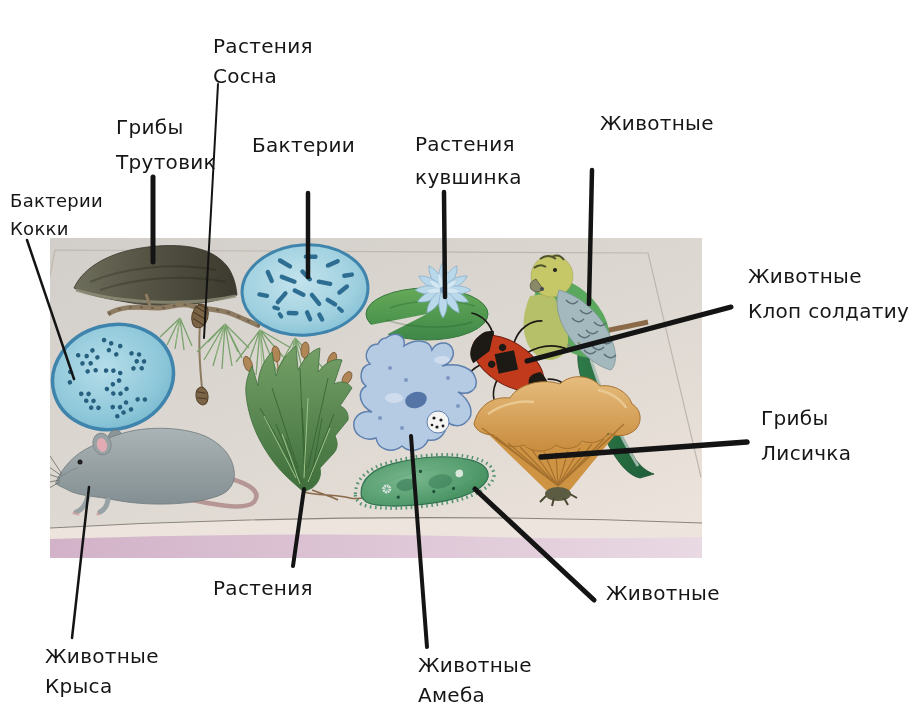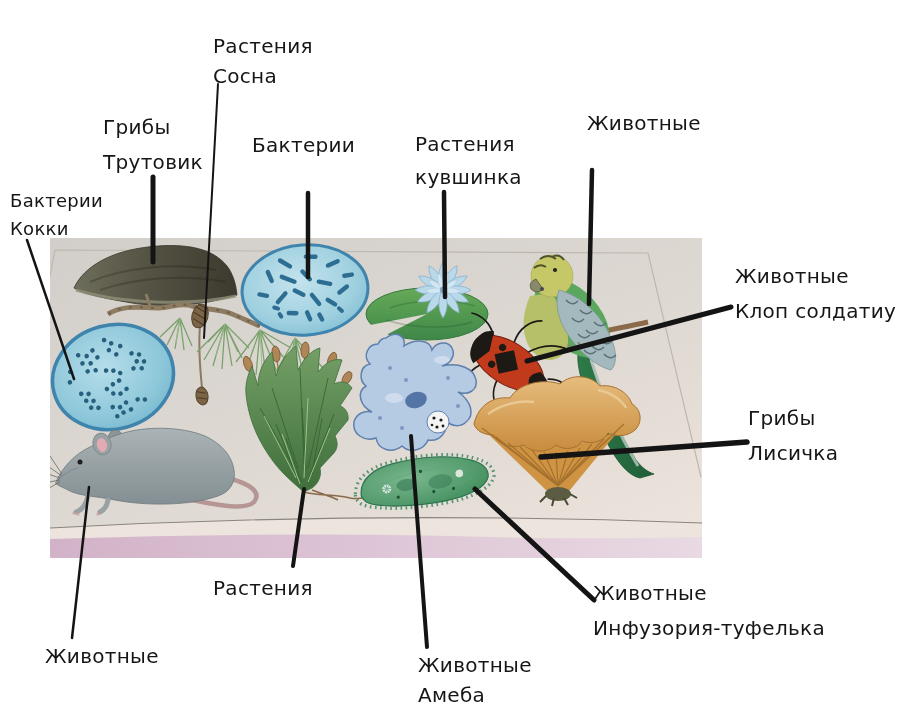--- a/index.html
+++ b/index.html
@@ -5,21 +5,21 @@
   html,body{margin:0;padding:0;background:#fff;}
   .canvas{position:relative;width:910px;height:721px;background:#ffffff;overflow:hidden;
           font-family:"DejaVu Sans",sans-serif;}
   .photo{position:absolute;left:50px;top:238px;width:652px;height:320px;
          background:linear-gradient(160deg,#d2cec9 0%,#dcd7d1 45%,#e7dfd8 80%,#eee6de 100%);}
   .photo svg{display:block;}
   .lines{position:absolute;left:0;top:0;width:910px;height:721px;pointer-events:none;}
   .lbl{position:absolute;font-weight:normal;font-size:20px;line-height:31px;color:#161616;
        letter-spacing:.3px;white-space:nowrap;}
   .lbl span{display:block;}
-  .lh35{line-height:35px;}
+  .lh35{line-height:35px;margin-left:13px;}
   .lh28{line-height:28px;font-size:18px;}
   .lh30{line-height:30px;}
 </style>
 </head>
 <body>
 
 <div class="canvas">
 
   <div class="photo">
     <svg width="652" height="320" viewBox="0 0 652 320">
@@ -350,26 +350,26 @@
   <div class="lbl lh35" style="left:735px;top:259px;">
     <span>Животные</span>
     <span>Клоп солдатиу</span>
   </div>
   <div class="lbl lh35" style="left:748px;top:401px;">
     <span>Грибы</span>
     <span>Лисичка</span>
   </div>
   <div class="lbl lh30" style="left:45px;top:641px;">
     <span>Животные</span>
+    <span>Крыса</span>
   </div>
   <div class="lbl lh30" style="left:213px;top:573px;">
     <span>Растения</span>
   </div>
   <div class="lbl lh30" style="left:418px;top:650px;">
     <span>Животные</span>
     <span>Амеба</span>
   </div>
   <div class="lbl lh35" style="left:593px;top:576px;">
     <span>Животные</span>
-    <span>Инфузория-туфелька</span>
   </div>
 
 </div>
 
 </body></html>

